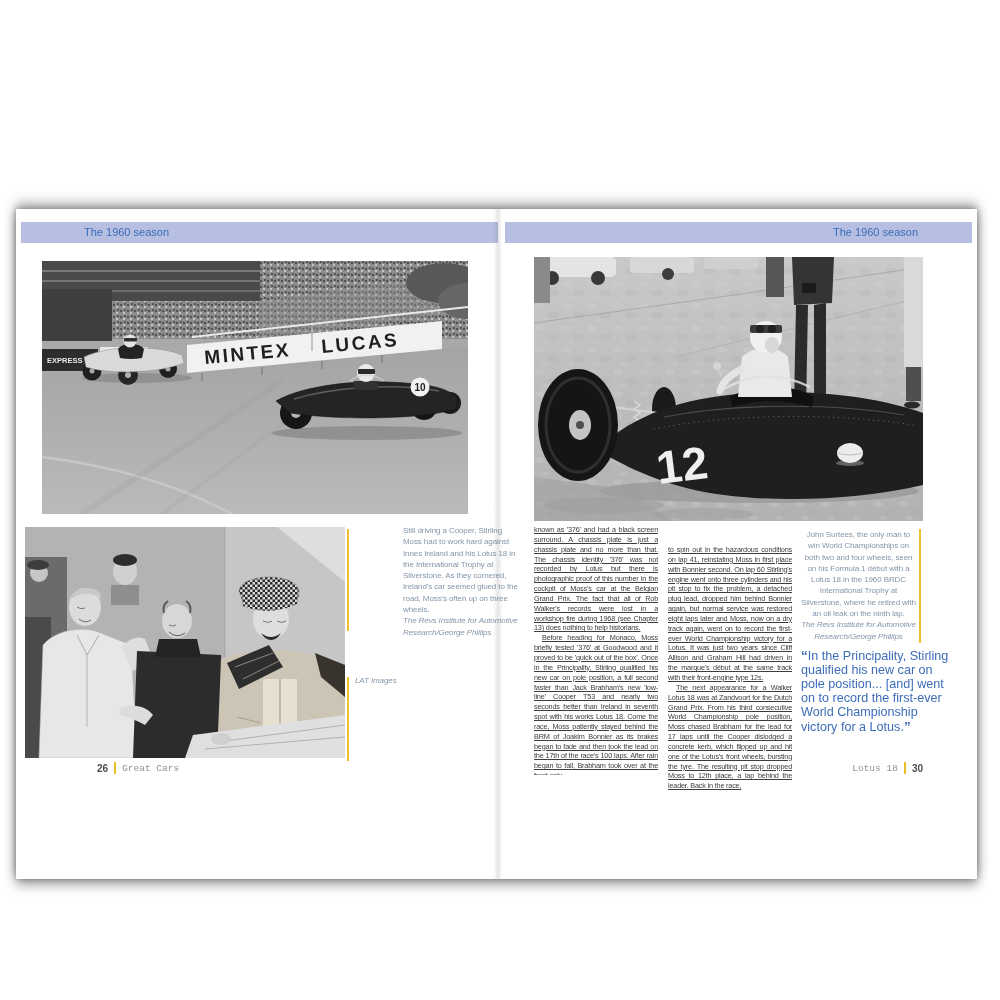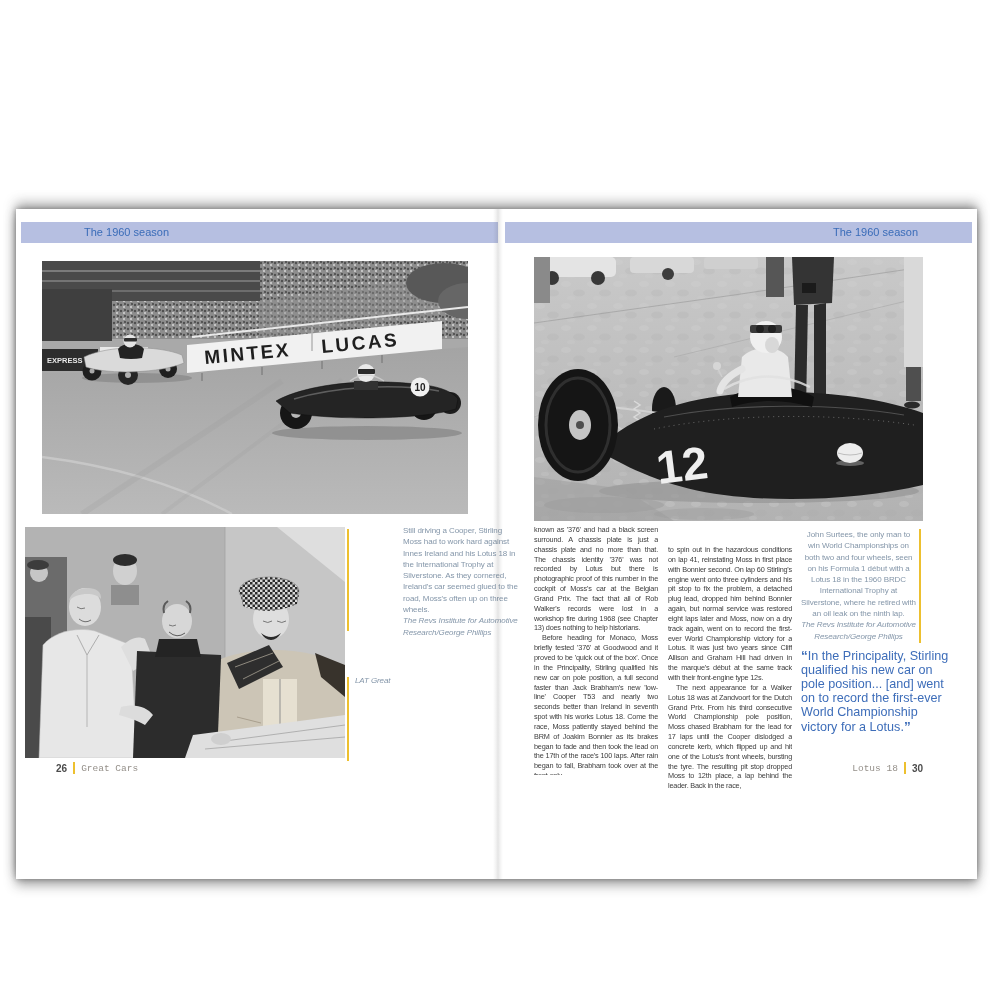--- a/index.html
+++ b/index.html
@@ -35,29 +35,29 @@
   .cap3{left:784px;top:320px;width:117px;text-align:center;}
   .goldbar{position:absolute;width:2px;background:#edc02f;}
   .goldbar-1{left:331px;top:320px;height:102px;}
   .goldbar-2{left:331px;top:468px;height:84px;}
   .goldbar-3{left:903px;top:320px;height:114px;}
   .bodycol{position:absolute;top:316px;width:124px;height:250px;overflow:hidden;}
   .col1{left:518px;}
   .col2{left:652px;margin-top:20px;}
   .bodycol p{
     margin:0;font-size:7.3px;line-height:9.85px;letter-spacing:-.2px;
-    text-align:justify;color:#3d3d3d;
+    text-align:justify;color:#3d3d3d;text-decoration:underline;
   }
   .bodycol p.indent{text-indent:8px;}
   .pullquote{
     position:absolute;left:785px;top:440px;width:155px;
     font-size:12.6px;line-height:13.9px;color:#3d6db9;
   }
   .pqmark{font-weight:bold;font-size:13.5px;}
-  .footer{position:absolute;top:552px;display:flex;align-items:center;gap:6px;height:14px;}
+  .footer{position:absolute;top:552px;display:flex;align-items:center;gap:6px;height:14px;margin-left:41px;}
   .footer-left{left:40px;}
   .footer-right{right:54px;}
   .fnum{font-size:10px;font-weight:bold;color:#4c4c4c;}
   .ftitle{font-size:9.5px;color:#95908a;font-family:Liberation Mono, monospace;}
   .fbar{width:2px;height:12px;background:#edc02f;}
 </style>
 </head>
 <body>
 
 <div class="spread">
@@ -216,21 +216,21 @@
     </svg>
   </div>
 
   <div class="goldbar goldbar-1"></div>
   <div class="caption cap1">
     <p>Still driving a Cooper, Stirling Moss had to work hard against Innes Ireland and his Lotus 18 in the International Trophy at Silverstone. As they cornered, Ireland's car seemed glued to the road, Moss's often up on three wheels.</p>
     <p class="credit">The Revs Institute for Automotive Research/George Phillips</p>
   </div>
   <div class="goldbar goldbar-2"></div>
   <div class="caption cap2">
-    <p class="credit">LAT Great</p>
+    <p class="credit">LAT Images</p>
   </div>
 
   <div class="footer footer-left">
     <span class="fnum">26</span>
     <span class="fbar"></span>
     <span class="ftitle">Great Cars</span>
   </div>
 
   <div class="photo photo-pit">
     <svg viewBox="0 0 389 264" preserveAspectRatio="none">

